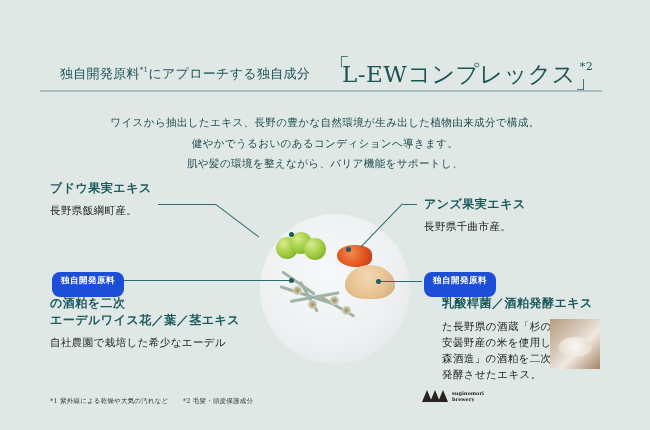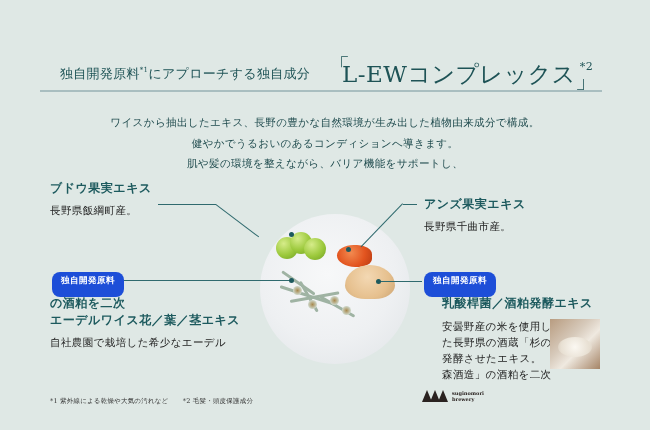--- a/index.html
+++ b/index.html
@@ -132,24 +132,24 @@
 <div class="block" style="left:50px;top:295px;">
   <div class="ing-title">の酒粕を二次</div>
   <div class="ing-title">エーデルワイス花／葉／茎エキス</div>
   <div class="ing-desc" style="margin-top:5px;">自社農園で栽培した希少なエーデル</div>
 </div>
 
 <div class="badge" style="left:424px;top:272px;">独自開発原料</div>
 <div class="block" style="left:442px;top:295px;">
   <div class="ing-title">乳酸桿菌／酒粕発酵エキス</div>
   <div style="margin-top:6px;">
+    <div class="ing-desc">た長野県の酒蔵「杉の</div>
     <div class="ing-desc">安曇野産の米を使用し</div>
-    <div class="ing-desc">た長野県の酒蔵「杉の</div>
+    <div class="ing-desc">森酒造」の酒粕を二次</div>
     <div class="ing-desc">発酵させたエキス。</div>
-    <div class="ing-desc">森酒造」の酒粕を二次</div>
   </div>
 </div>
 <div class="photo">
     <div class="rice"></div>
   </div>
 
 <div class="logo">
   <div class="mtn" style="left:0px;"></div>
   <div class="mtn" style="left:8px;"></div>
   <div class="mtn" style="left:16px;"></div>

